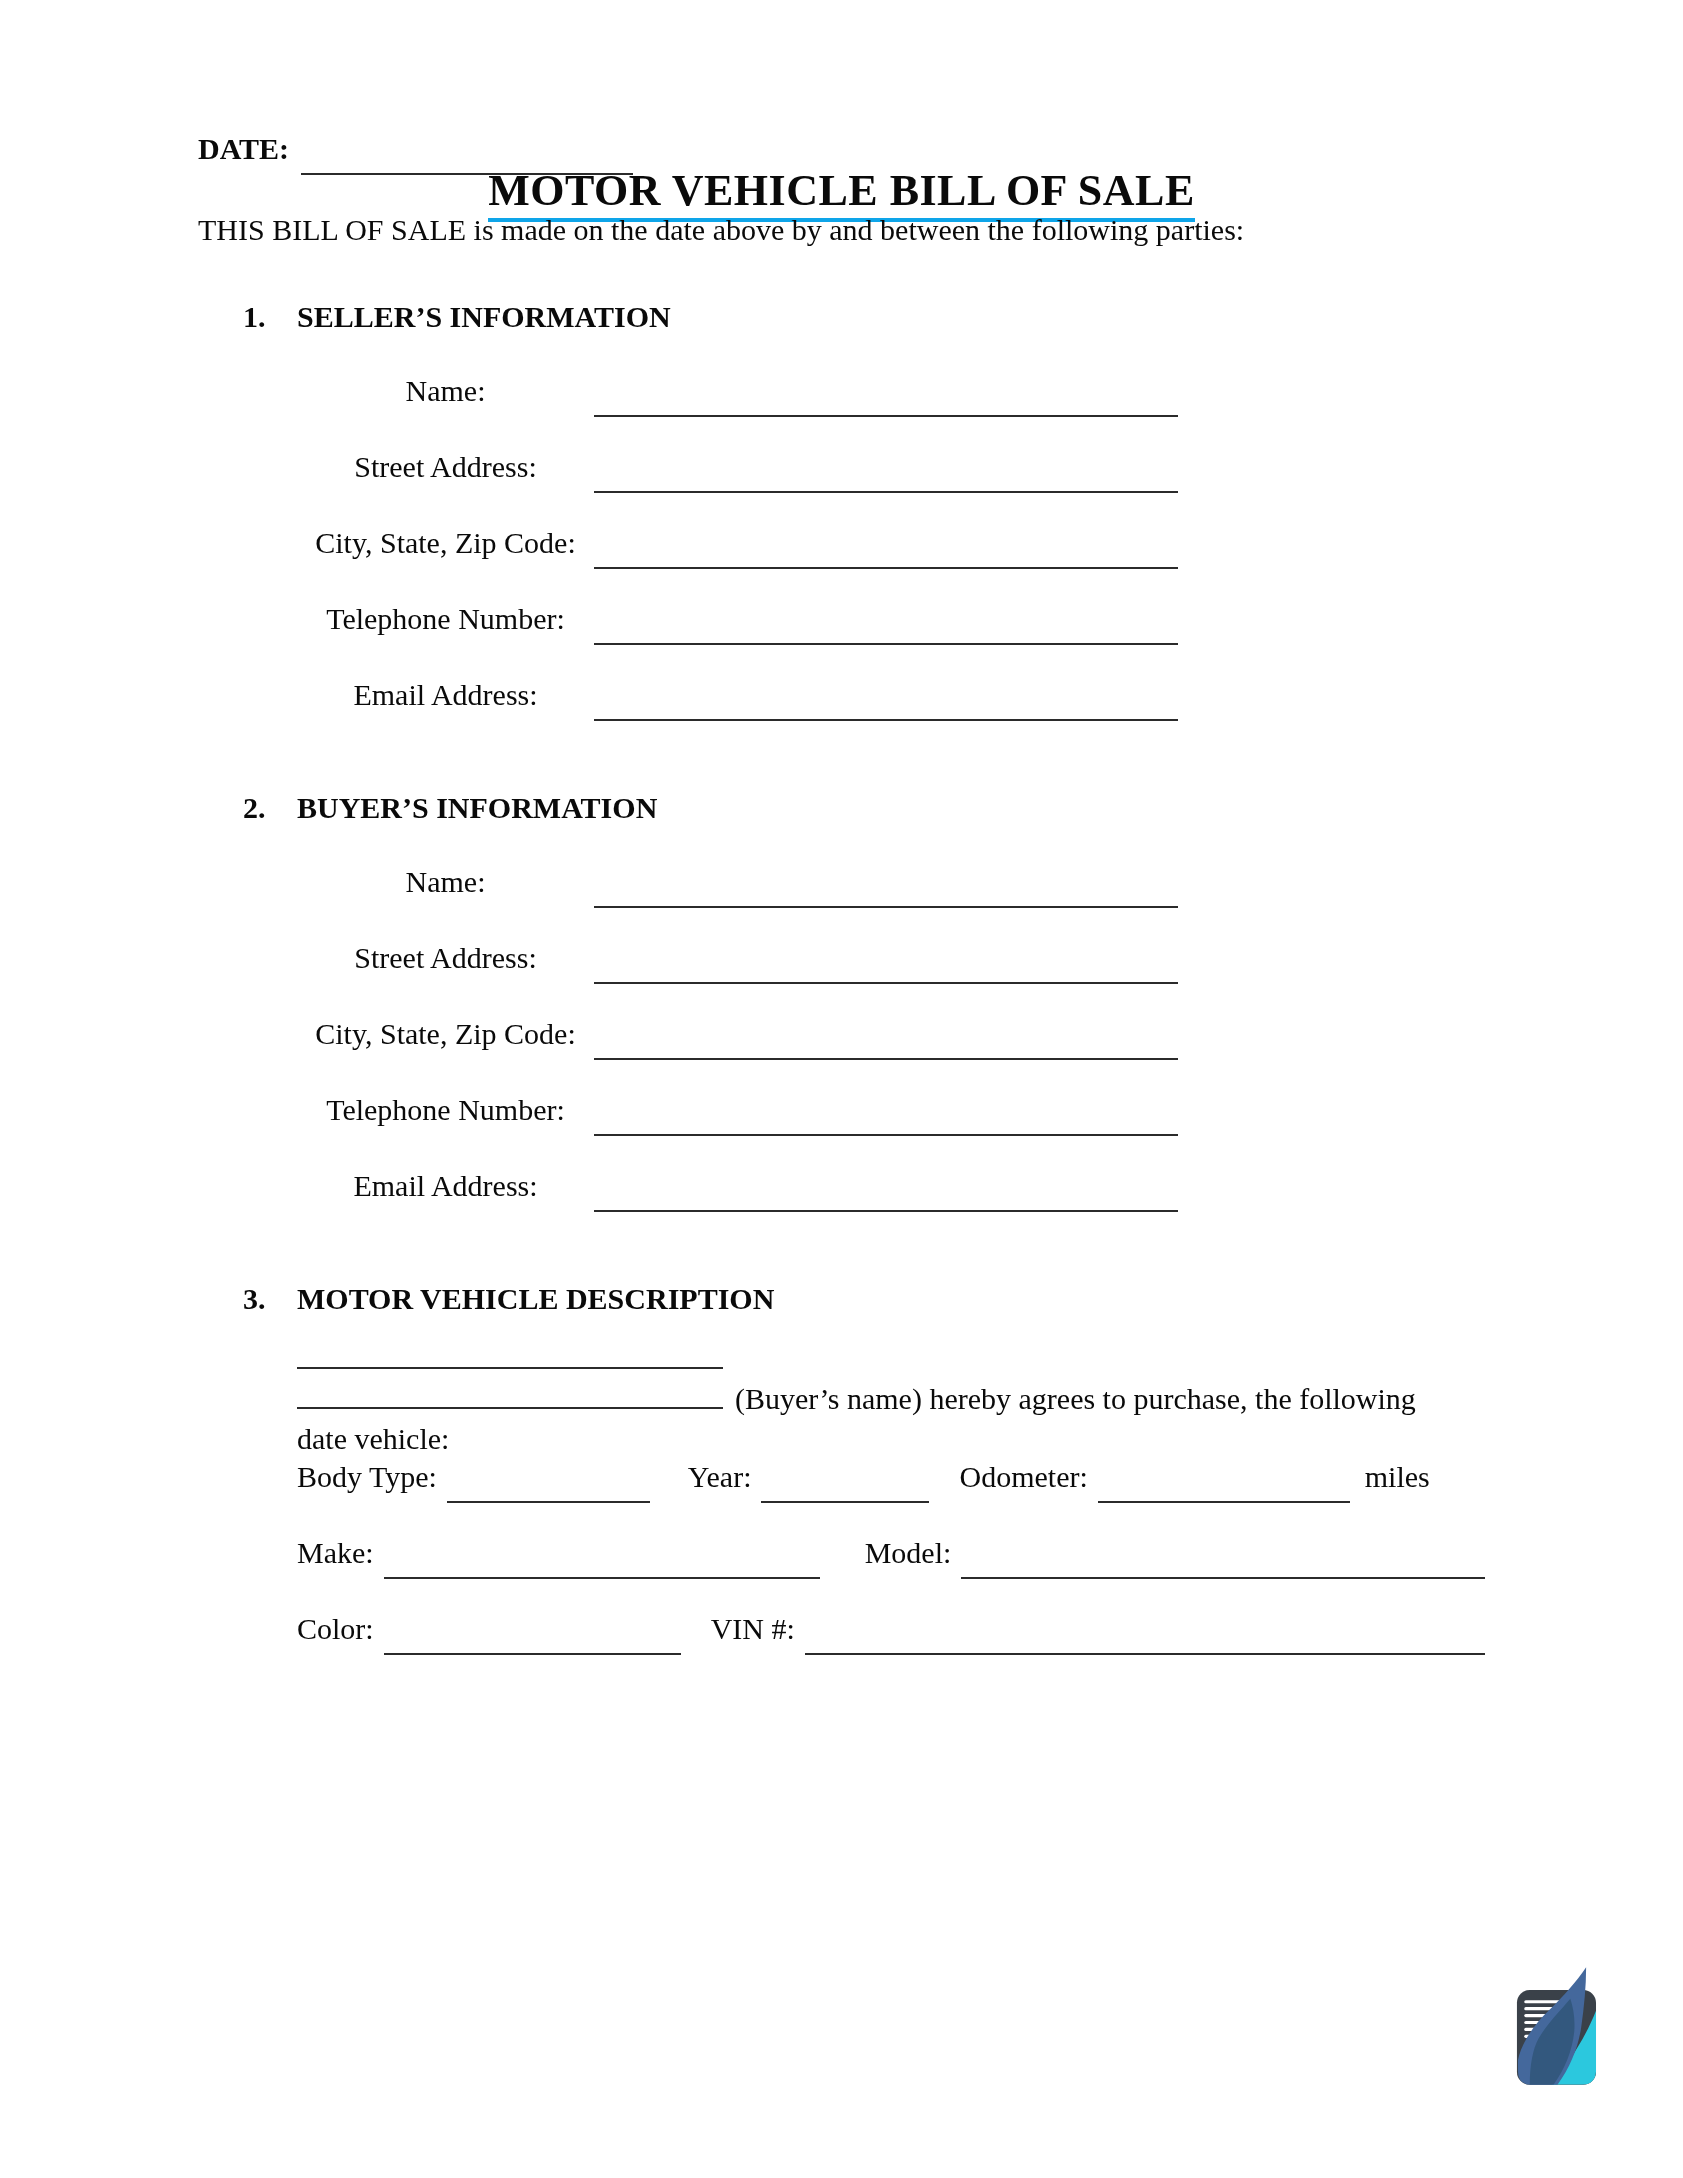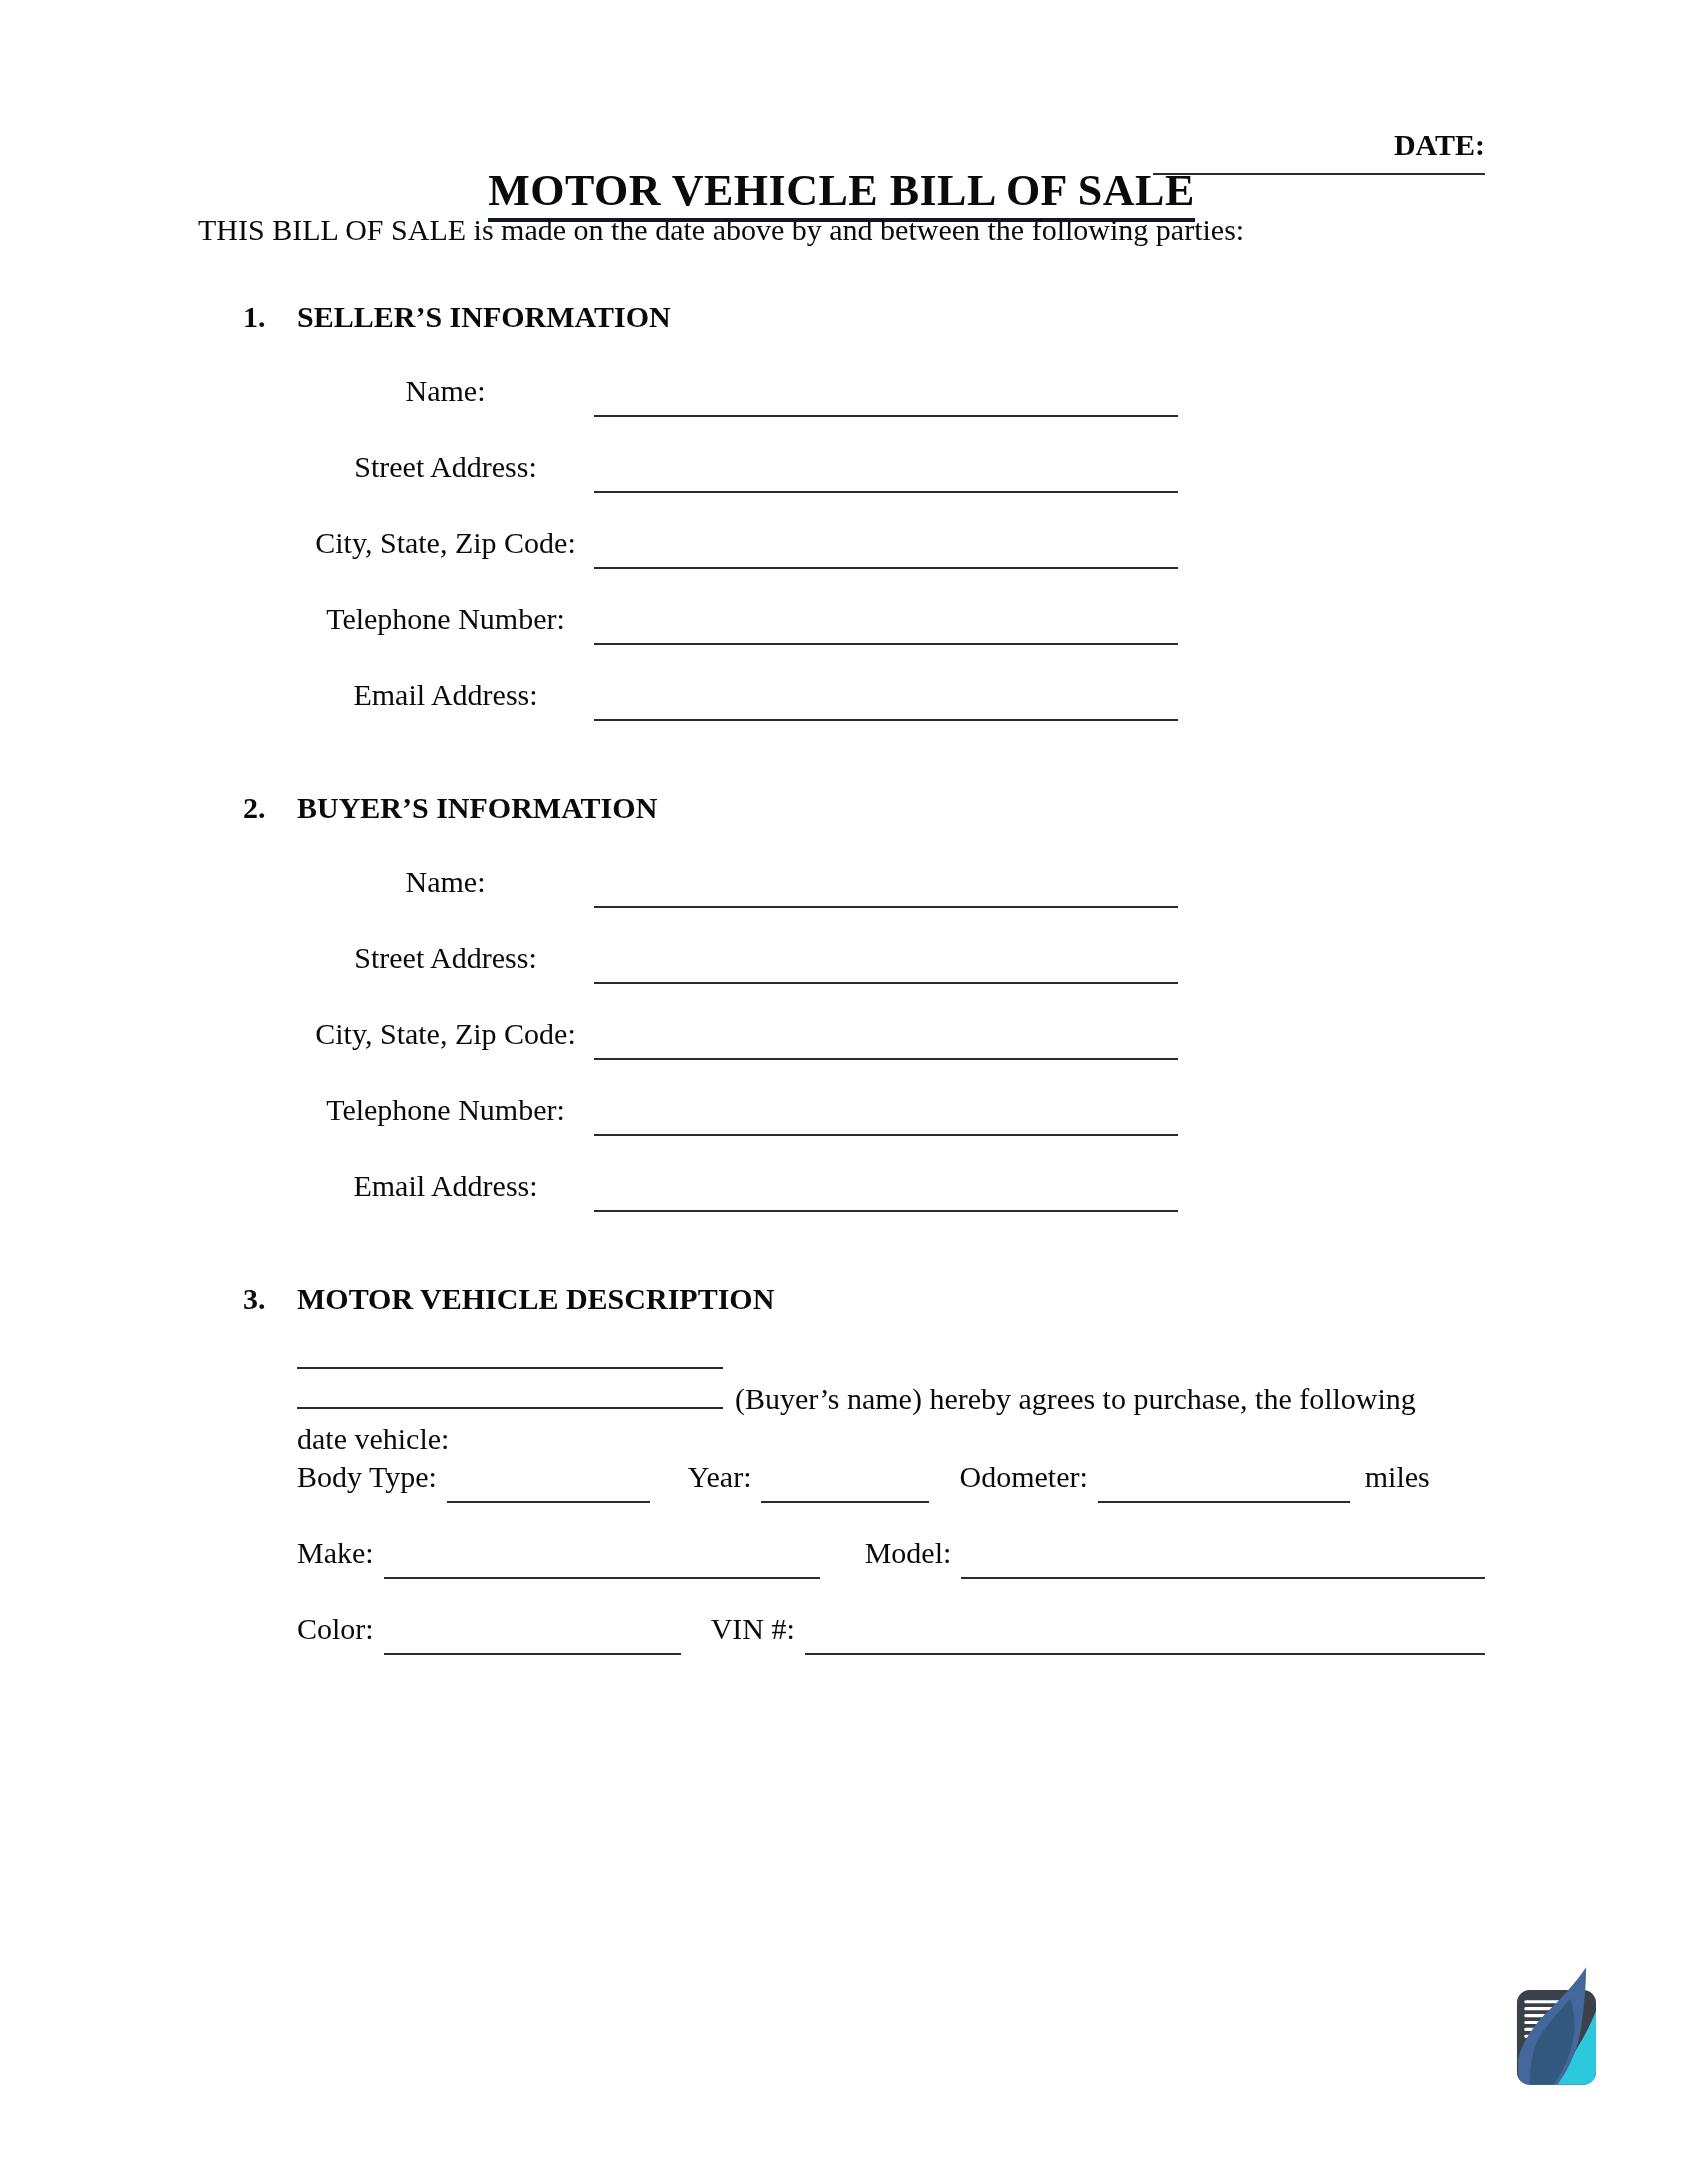--- a/index.html
+++ b/index.html
@@ -17,24 +17,24 @@
 
   
   .title {
     margin: 166px 0 0 0;
     text-align: center;
     font-size: 44px;
     font-weight: 700;
     letter-spacing: 0.5px;
     line-height: 1.15;
   }
-  .title .u { border-bottom: 4px solid #0f172a; padding-bottom: 3px; }
-
-  
-  .date-row { margin-top: 127px; display: flex; align-items: flex-end; height: 40px; flex-direction: column; }
+  .title .u { border-bottom: 4px solid #0ea5e9; padding-bottom: 3px; }
+
+  
+  .date-row { margin-top: 127px; display: flex; align-items: flex-end; height: 40px; }
   .date-label { font-weight: 700; line-height: 36px; }
   .blank { border-bottom: 2px solid #2b2b2b; }
   .date-blank { width: 332px; margin-left: 12px; height: 36px; transform: translateY(8px); }
 
   .intro { margin: 44px 0 0 0; line-height: 38px; }
 
   
   .sec-heading { display: flex; font-weight: 700; line-height: 36px; }
   #sec-seller .sec-heading { margin-top: 50px; }
   #sec-buyer .sec-heading, #sec-vehicle .sec-heading { margin-top: 77px; }

